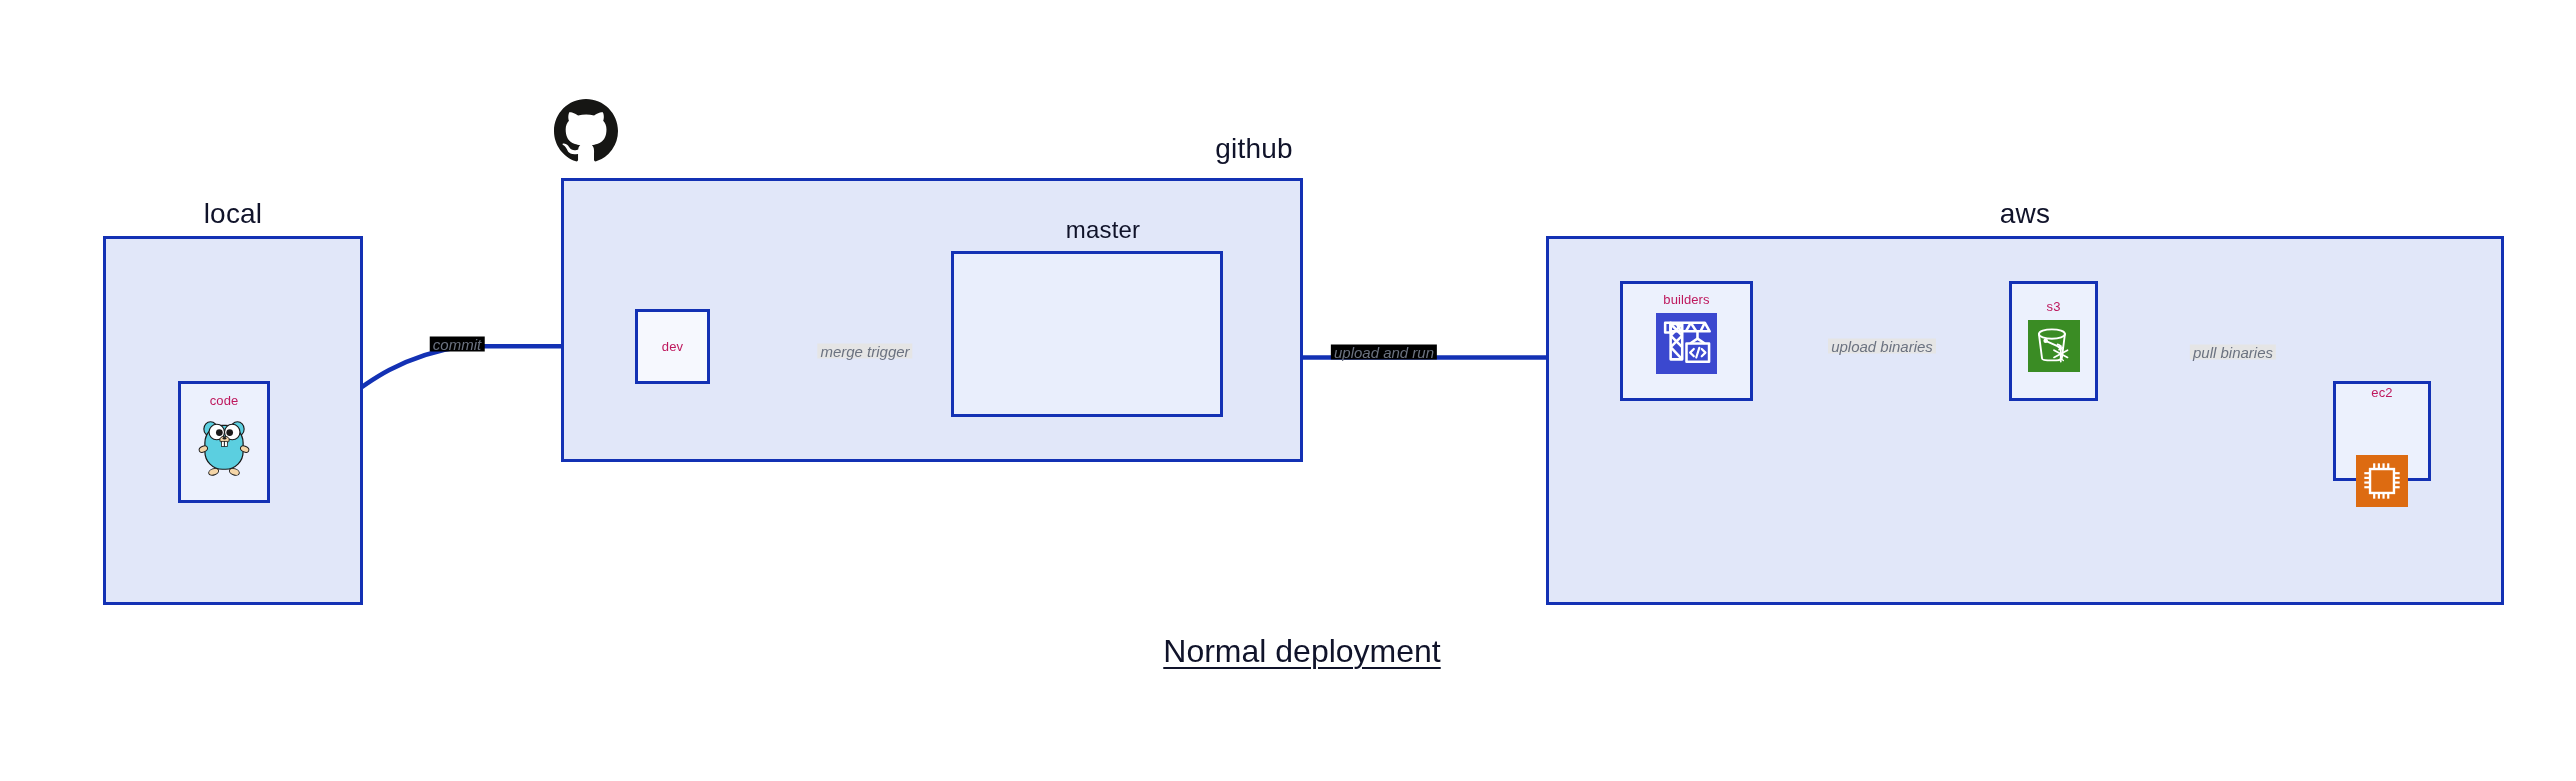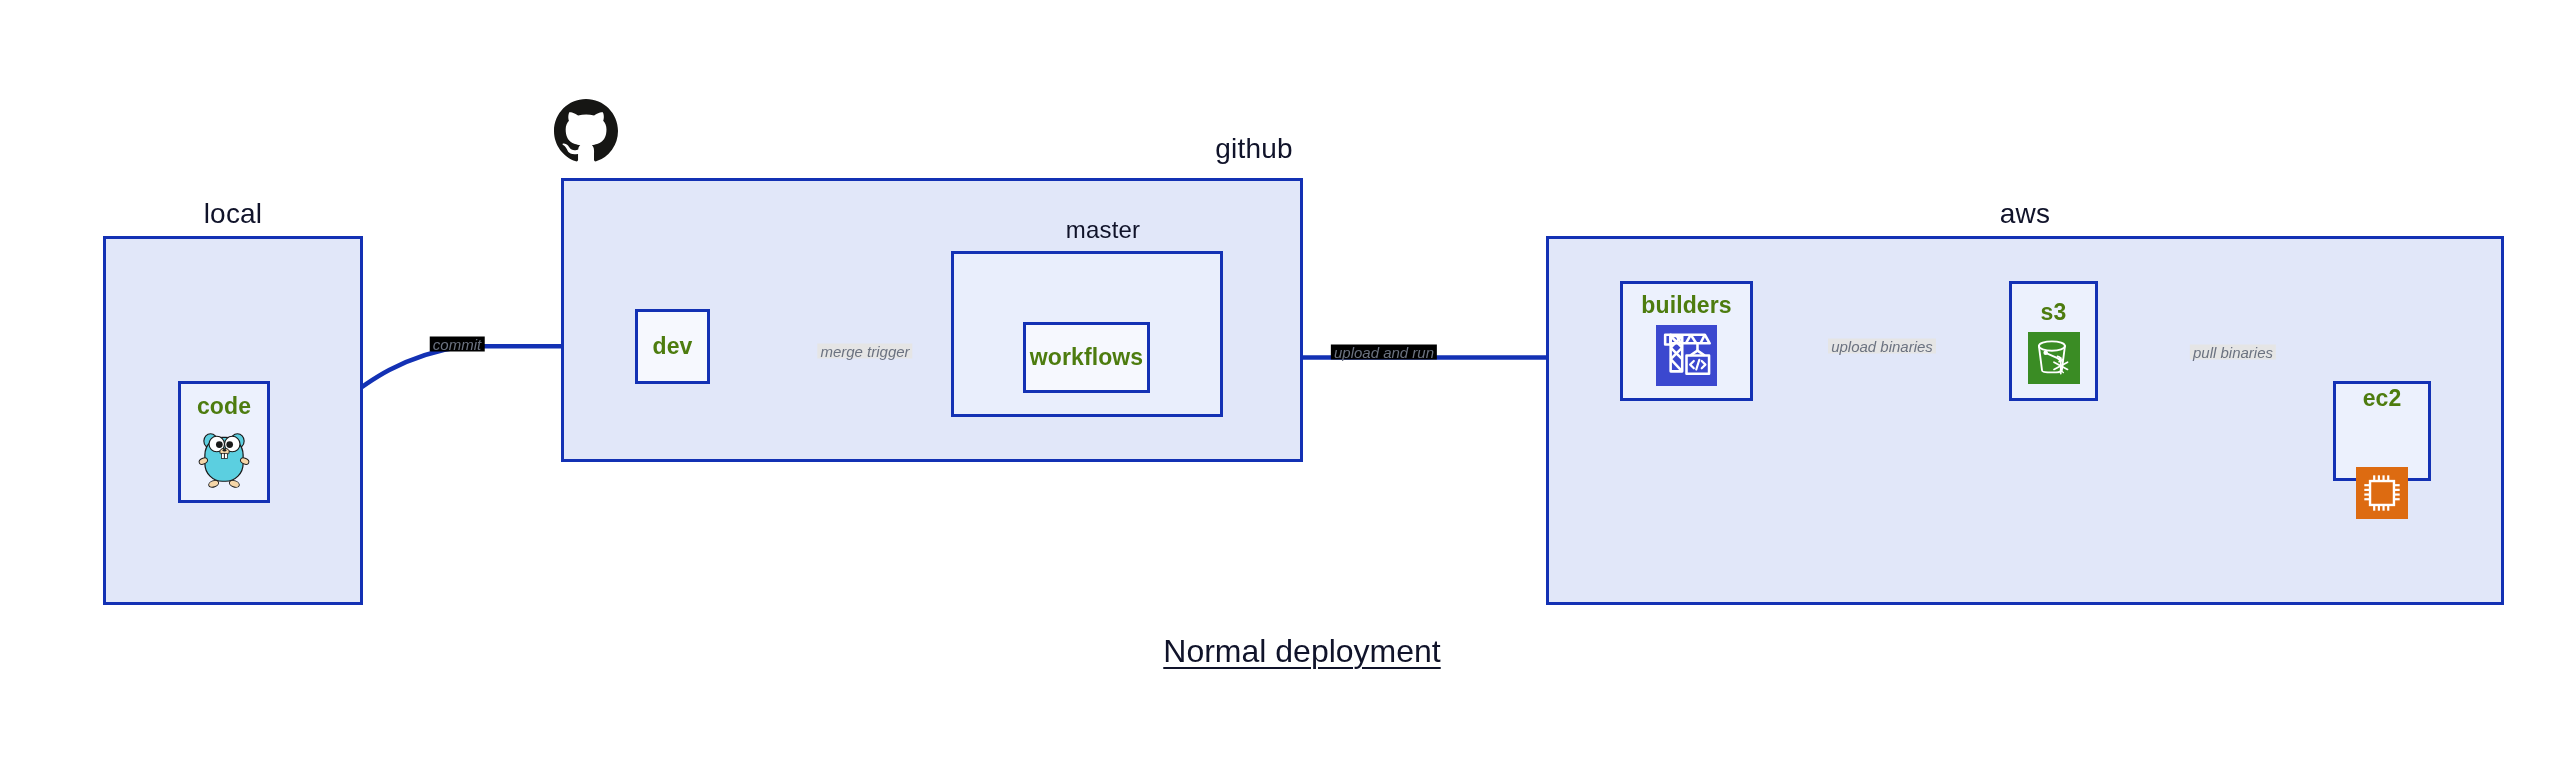--- a/index.html
+++ b/index.html
@@ -45,23 +45,23 @@
     border: 3.1px solid #1331b4;
     display: flex;
     flex-direction: column;
     align-items: center;
   }
   .node-box.plain {
     background: #f6f8fe;
     justify-content: center;
   }
   .node-label {
-    color: #4d7c0f;
-    font-size: 23px;
-    font-weight: bold;
+    color: #be185d;
+    font-size: 13px;
+    font-weight: normal;
     letter-spacing: 0.1px;
     white-space: nowrap;
   }
   .node-icon {
     display: block;
   }
   
   .edge-label {
     position: absolute;
     color: #6b7280;
@@ -184,23 +184,20 @@
 
   <div class="node-box plain" style="left:635px; top:309px; width:75px; height:75px;">
     <span class="node-label">dev</span>
   </div>
 
   <div class="edge-label on-fill" style="left:865px; top:351px;">merge trigger</div>
 
   <div class="group-label" style="left:1091px; top:216px; font-size:24px;margin-left:12px;">master</div>
   <div class="group-box nested" style="left:951px; top:251px; width:272px; height:166px;"></div>
 
-  <div class="node-box plain" style="left:1023px; top:322px; width:127px; height:71px; background:#f6f8fe;">
-    <span class="node-label">workflows</span>
-  </div>
 
   <div class="edge-label" style="left:1384px; top:352px;">upload and run</div>
 
   <div class="group-label" style="left:2025px; top:198px;">aws</div>
   <div class="group-box" style="left:1546px; top:236px; width:958px; height:369px;"></div>
 
   <div class="node-box" style="left:1620px; top:281px; width:133px; height:120px; padding-top:8.2px;">
     <span class="node-label">builders</span>
     <span class="node-icon" style="margin-top:6.2px;">
       <svg width="61" height="61" viewBox="0 0 100 100">

